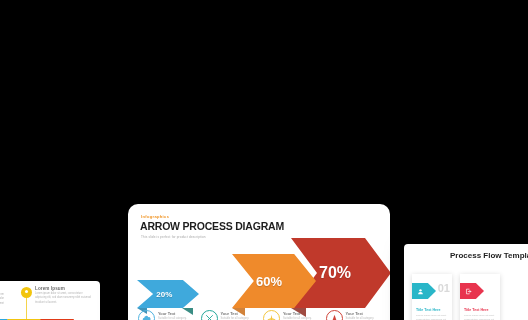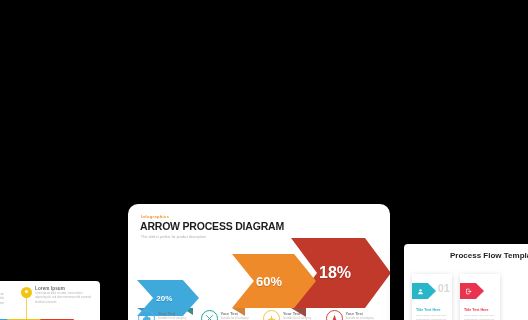--- a/index.html
+++ b/index.html
@@ -78,21 +78,21 @@
     position:absolute; left:0; right:12%; top:50%;
     transform:translateY(-50%);
     text-align:center; color:#fff; font-weight:bold;
     text-shadow:0 1px 1px rgba(0,0,0,.18);
   }
   
   .tail {
     position:absolute; width:0; height:0; opacity:.85;
   }
 
-  .ar1 { left:9px;   top:40px; width:62px;  height:36px; background:#3FA9DC; }
+  .ar1 { left:9px;   top:40px; width:62px;  height:28px; background:#3FA9DC; }
   .ar1 .pct { font-size:8px; }
   .ar2 { left:54px;  top:28px; width:70px;  height:40px; background:#23A79B; }
   .ar2 .pct { font-size:10px; }
   .ar3 { left:104px; top:14px; width:84px;  height:54px; background:#EF8A2B; }
   .ar3 .pct { font-size:13px; }
   .ar4 { left:163px; top:-2px; width:100px; height:70px; background:#C0392B; }
   .ar4 .pct { font-size:16px; }
 
   .tail1 { left:9px;  top:68px;  border-left:10px solid transparent;
            border-top:6px solid #1E7FAA; }
@@ -181,21 +181,21 @@
     <div class="mc-title">ARROW PROCESS DIAGRAM</div>
     <div class="mc-sub">This slide is perfect for product description</div>
 
     <div class="mc-band">
       <div class="tail tail1"></div>
       <div class="tail tail2"></div>
       <div class="tail tail3"></div>
       <div class="tail tail4"></div>
 
       <div class="arrow ar4">
-        <div class="pct">18%</div>
+        <div class="pct">70%</div>
       </div>
       <div class="arrow ar3">
         <div class="pct">60%</div>
       </div>
       <div class="arrow ar1">
         <div class="pct">20%</div>
       </div>
     </div>
 
     <div class="mc-legend">

